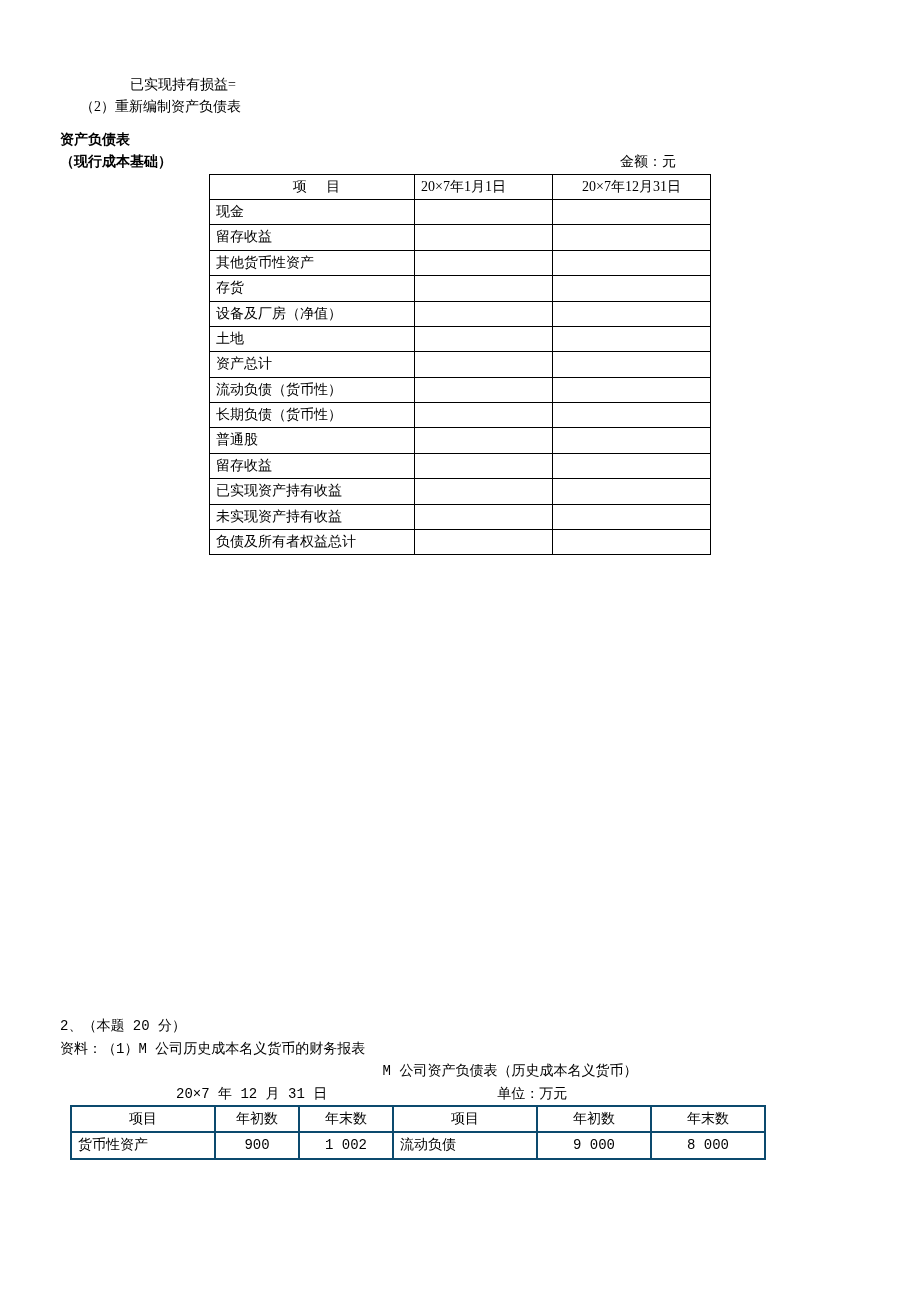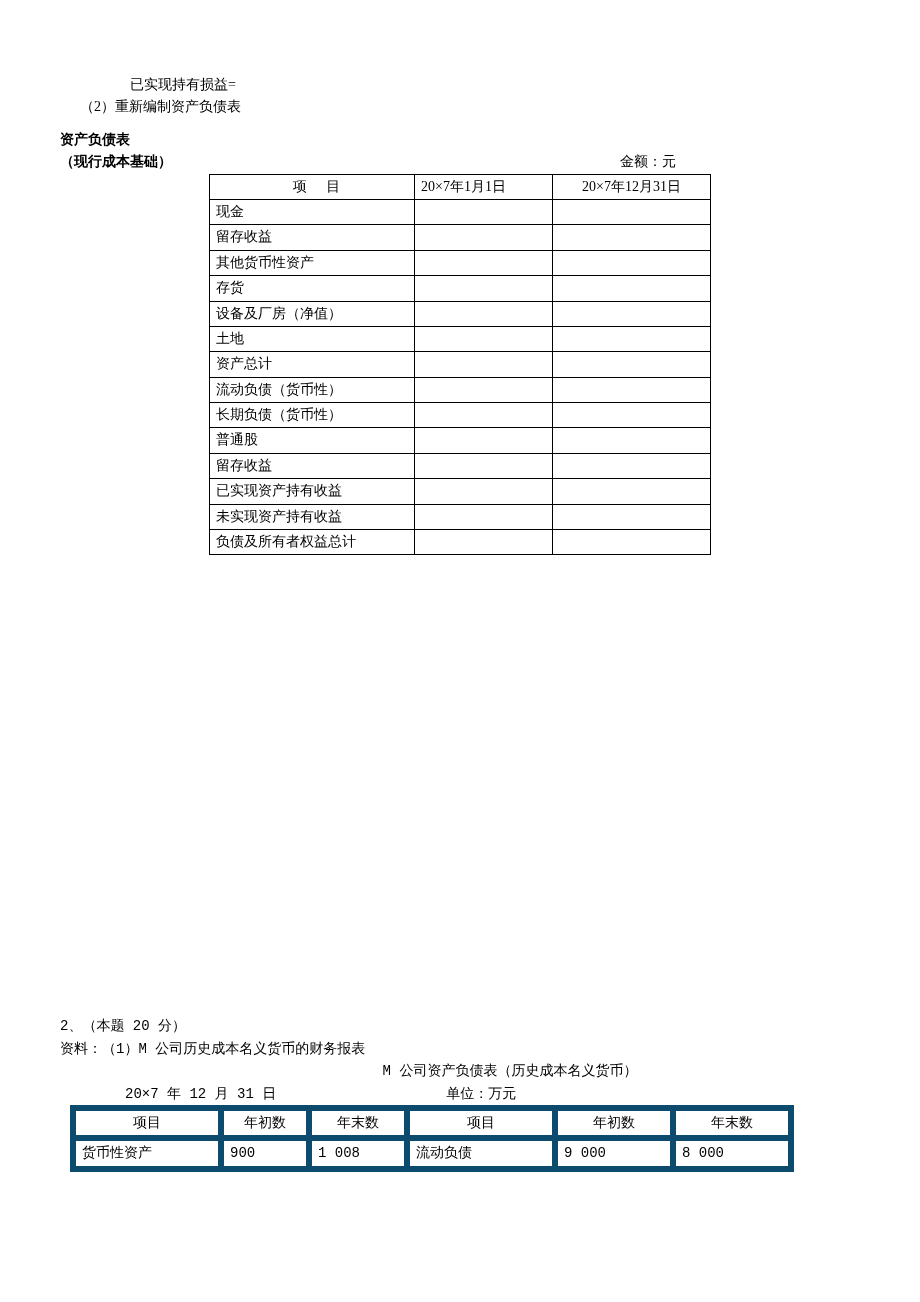--- a/index.html
+++ b/index.html
@@ -58,34 +58,34 @@
       margin-top: 460px;
       font-family: Liberation Mono, monospace;
     }
     .t2-title {
       text-align: center;
       padding-left: 100px;
     }
     .t2-sub {
       display: flex;
     }
-    .t2-sub .date { margin-left: 65px; }
+    .t2-sub .date { margin-left: 116px; }
     .t2-sub .unit { margin-left: 170px; }
     .table2 {
       margin-left: 10px;
     }
     .table2 td {
-      border: 6px solid #0c4a6e;
+      border: 2px solid #0c4a6e;
       padding: 1px 6px;
       height: 22px;
       vertical-align: middle;
       text-align: center;
     }
     .table2 .left { text-align: left; }
-    .table2 .right { text-align: left; }
+    .table2 .right { text-align: center; }
     .table2 .c1 { width: 130px; }
     .table2 .c2 { width: 70px; }
     .table2 .c3 { width: 80px; }
     .table2 .c4 { width: 130px; }
     .table2 .c5 { width: 100px; }
     .table2 .c6 { width: 100px; }
   </style>
 </head>
 <body>
 
@@ -192,20 +192,20 @@
       <td class="c1">项目</td>
       <td class="c2">年初数</td>
       <td class="c3">年末数</td>
       <td class="c4">项目</td>
       <td class="c5">年初数</td>
       <td class="c6">年末数</td>
     </tr>
     <tr>
       <td class="c1 left">货币性资产</td>
       <td class="c2 right">900</td>
-      <td class="c3 right">1  008</td>
+      <td class="c3 right">1  002</td>
       <td class="c4 left">流动负债</td>
       <td class="c5 right">9  000</td>
       <td class="c6 right">8  000</td>
     </tr>
   </tbody>
     </table>
 </div>
 
 </body></html>

